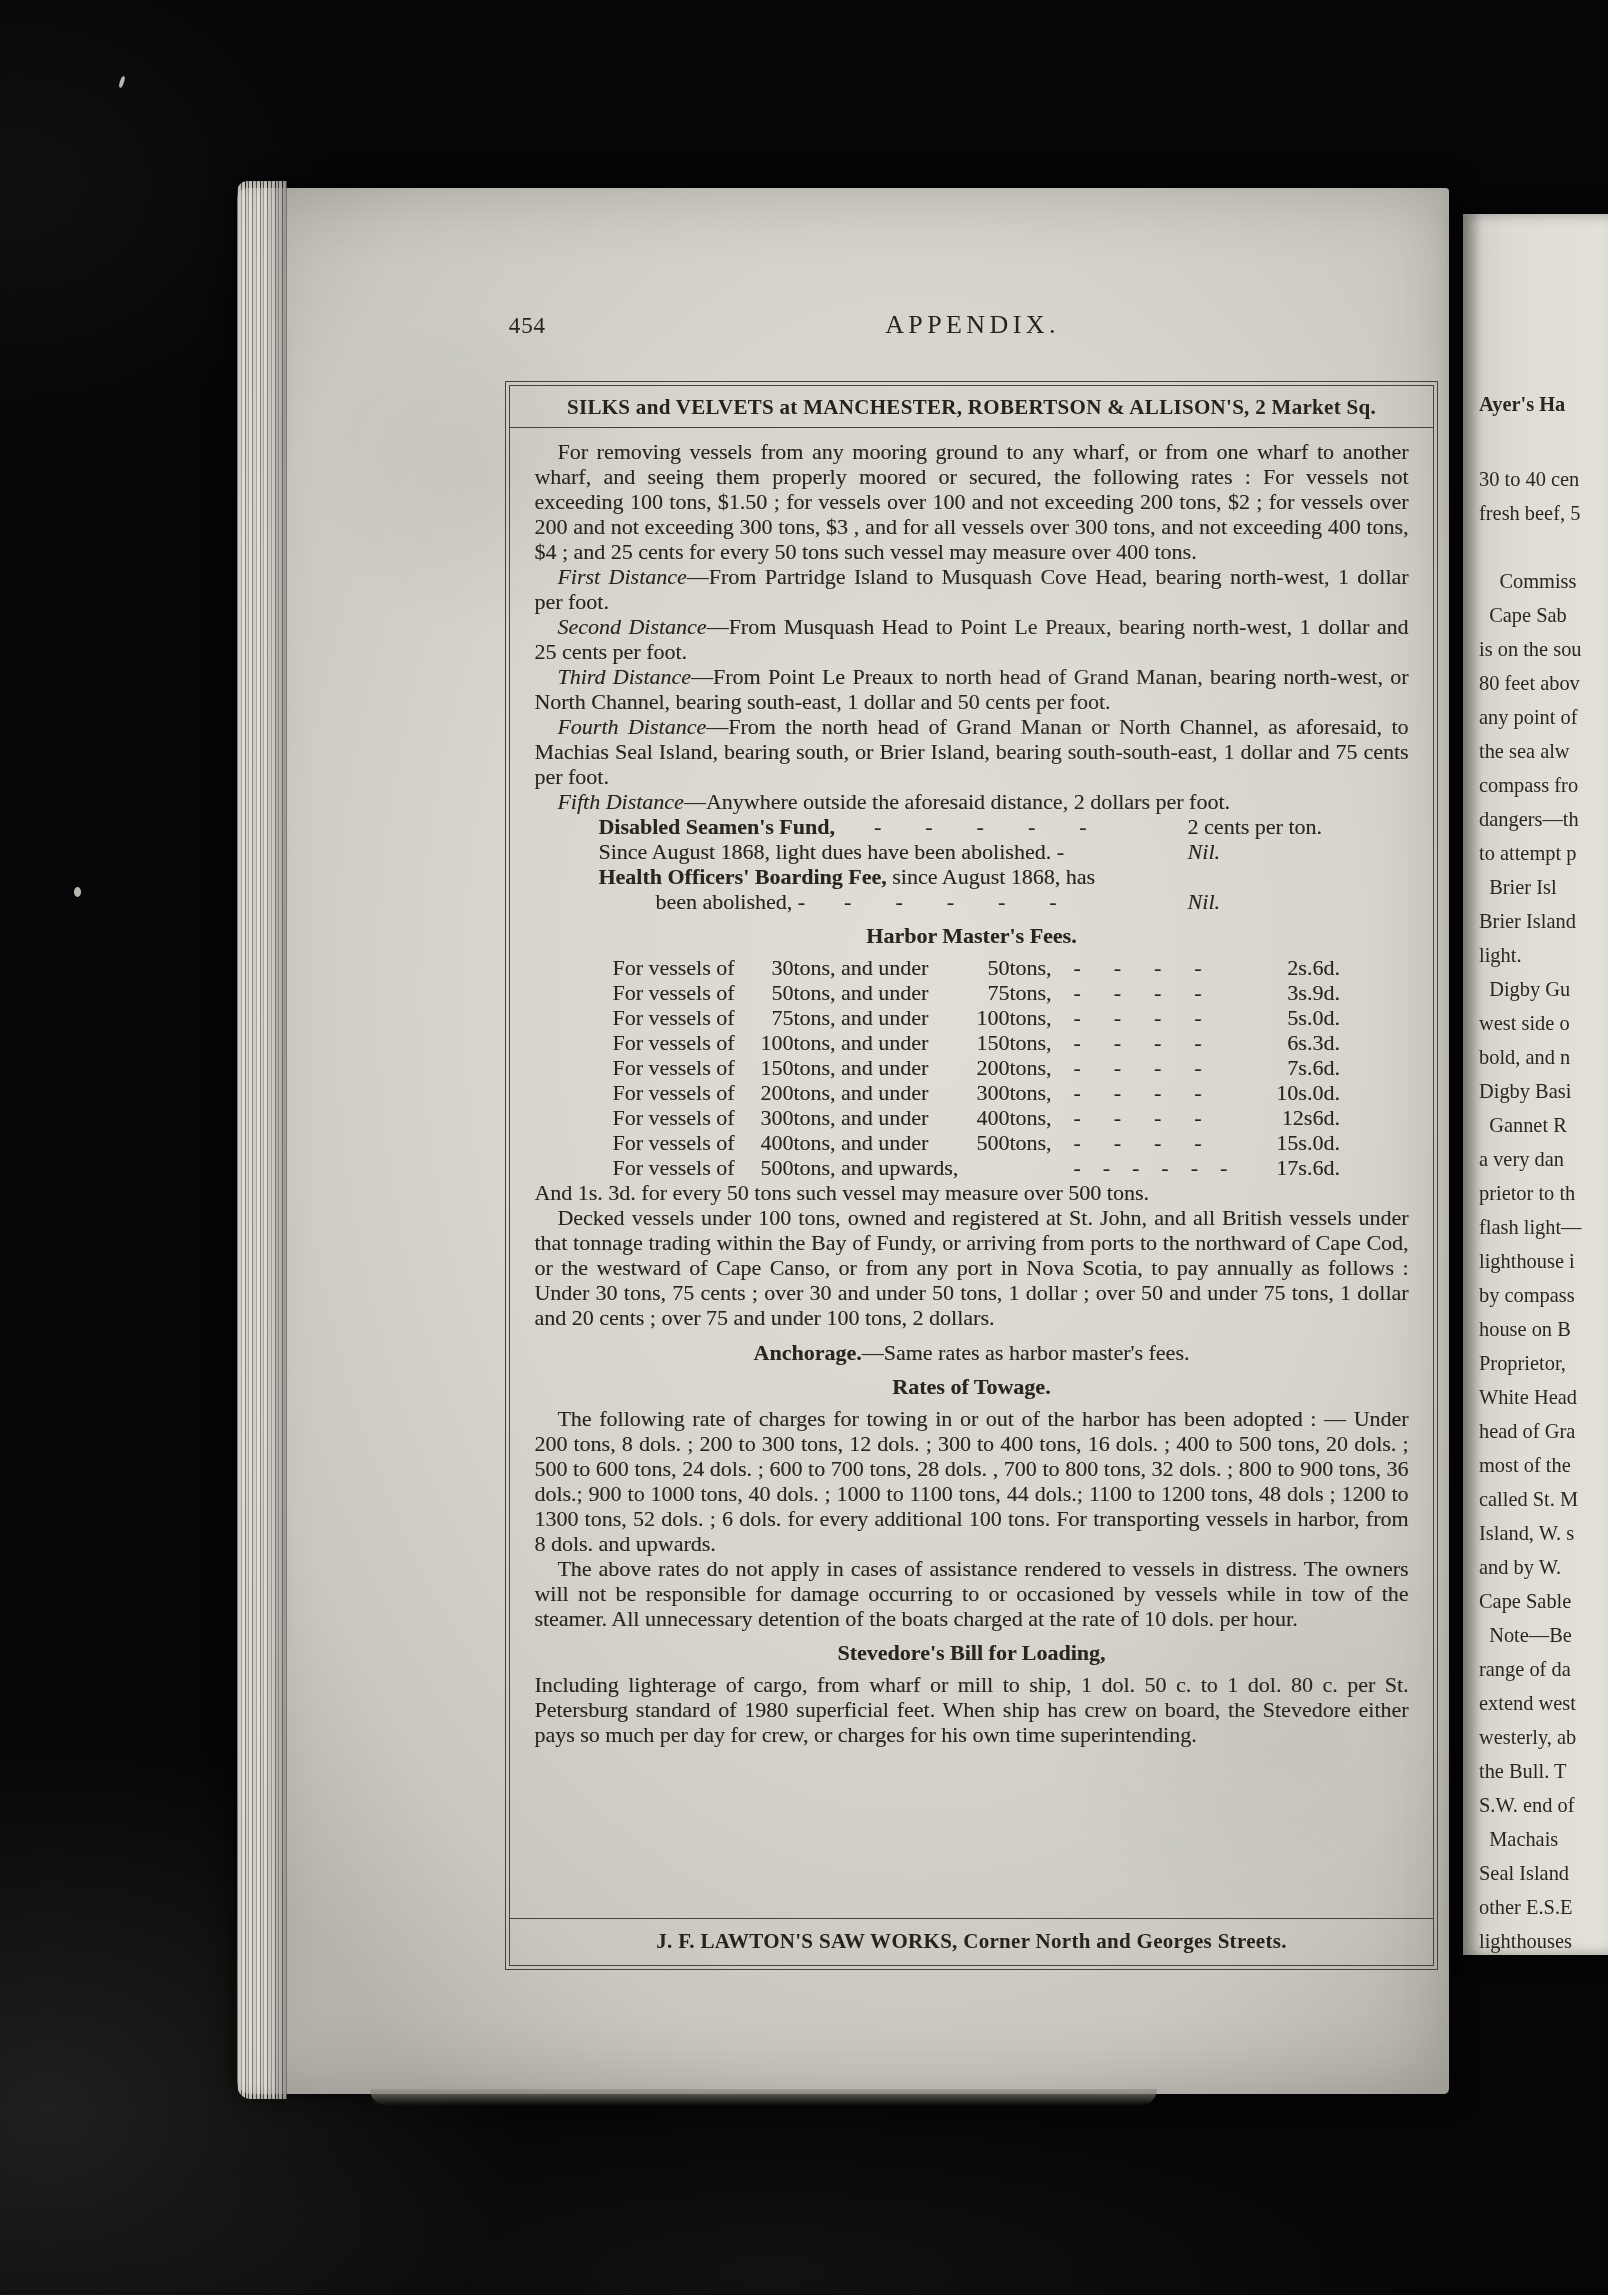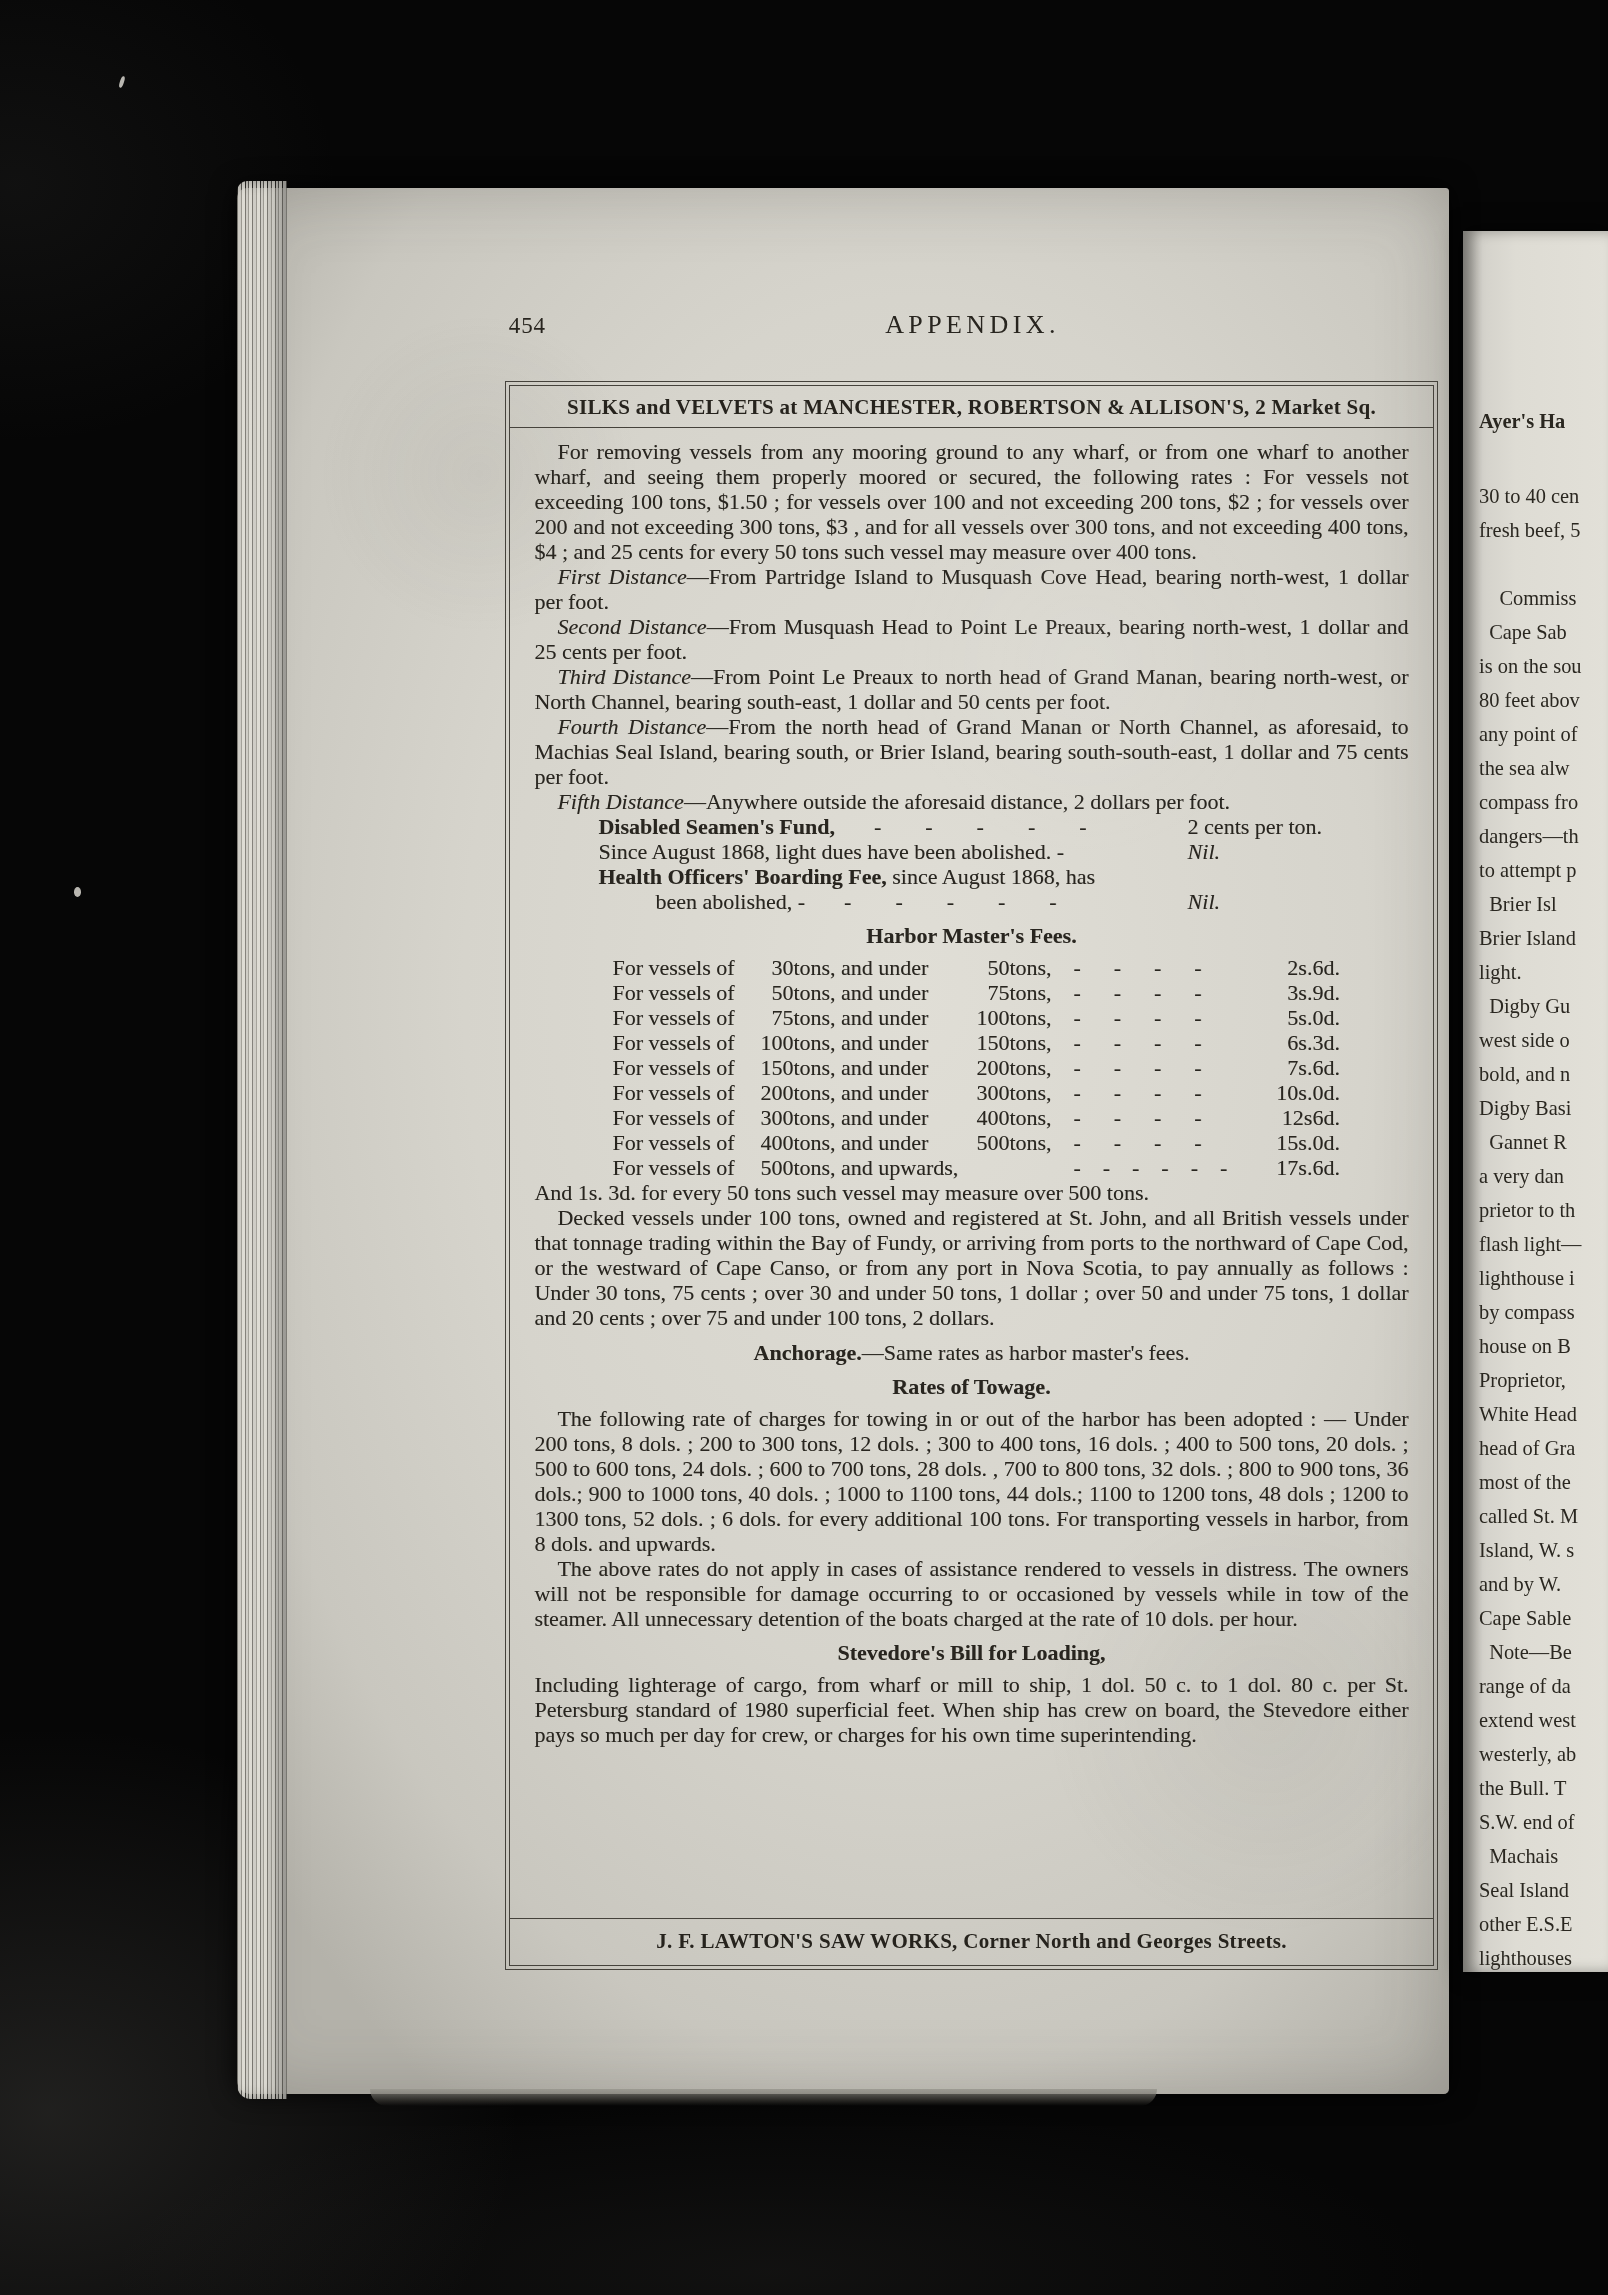--- a/index.html
+++ b/index.html
@@ -89,21 +89,21 @@
   .fees td { padding: 0; line-height: 25px; white-space: pre; }
   .td-prefix { width: 133px; }
   .td-num { width: 48px; text-align: right; }
   .td-mid { width: 168px; padding-left: 8px; }
   .td-tail { width: 64px; padding-left: 8px; }
   .td-dash { width: 184px; padding-left: 23px; }
   .td-s { width: 55px; text-align: right; }
   .td-d { width: 62px; padding-left: 14px; }
 
   .right-page {
-    position: absolute; left: 1463px; top: 231px; width: 145px; height: 1741px;
+    position: absolute; left: 1463px; top: 214px; width: 145px; height: 1741px;
     background: linear-gradient(90deg, #aeaca5 0, #d4d2cb 19.5px, #dedcd4 53px, #e2e0d8 100%);
     box-shadow: inset 8.9px 0 12.4px rgba(0,0,0,.32), 0 0 19.5px rgba(0,0,0,.8);
     overflow: hidden;
     padding: 179px 0 6px 16px;
     font-size: 20.4px; color: #2a2720;
   }
   .right-header { font-weight: bold; margin-bottom: 46px; }
   .right-body { white-space: pre; line-height: 34px; }
   .right-footer { font-weight: bold; margin-top: 40px; }
 </style>

